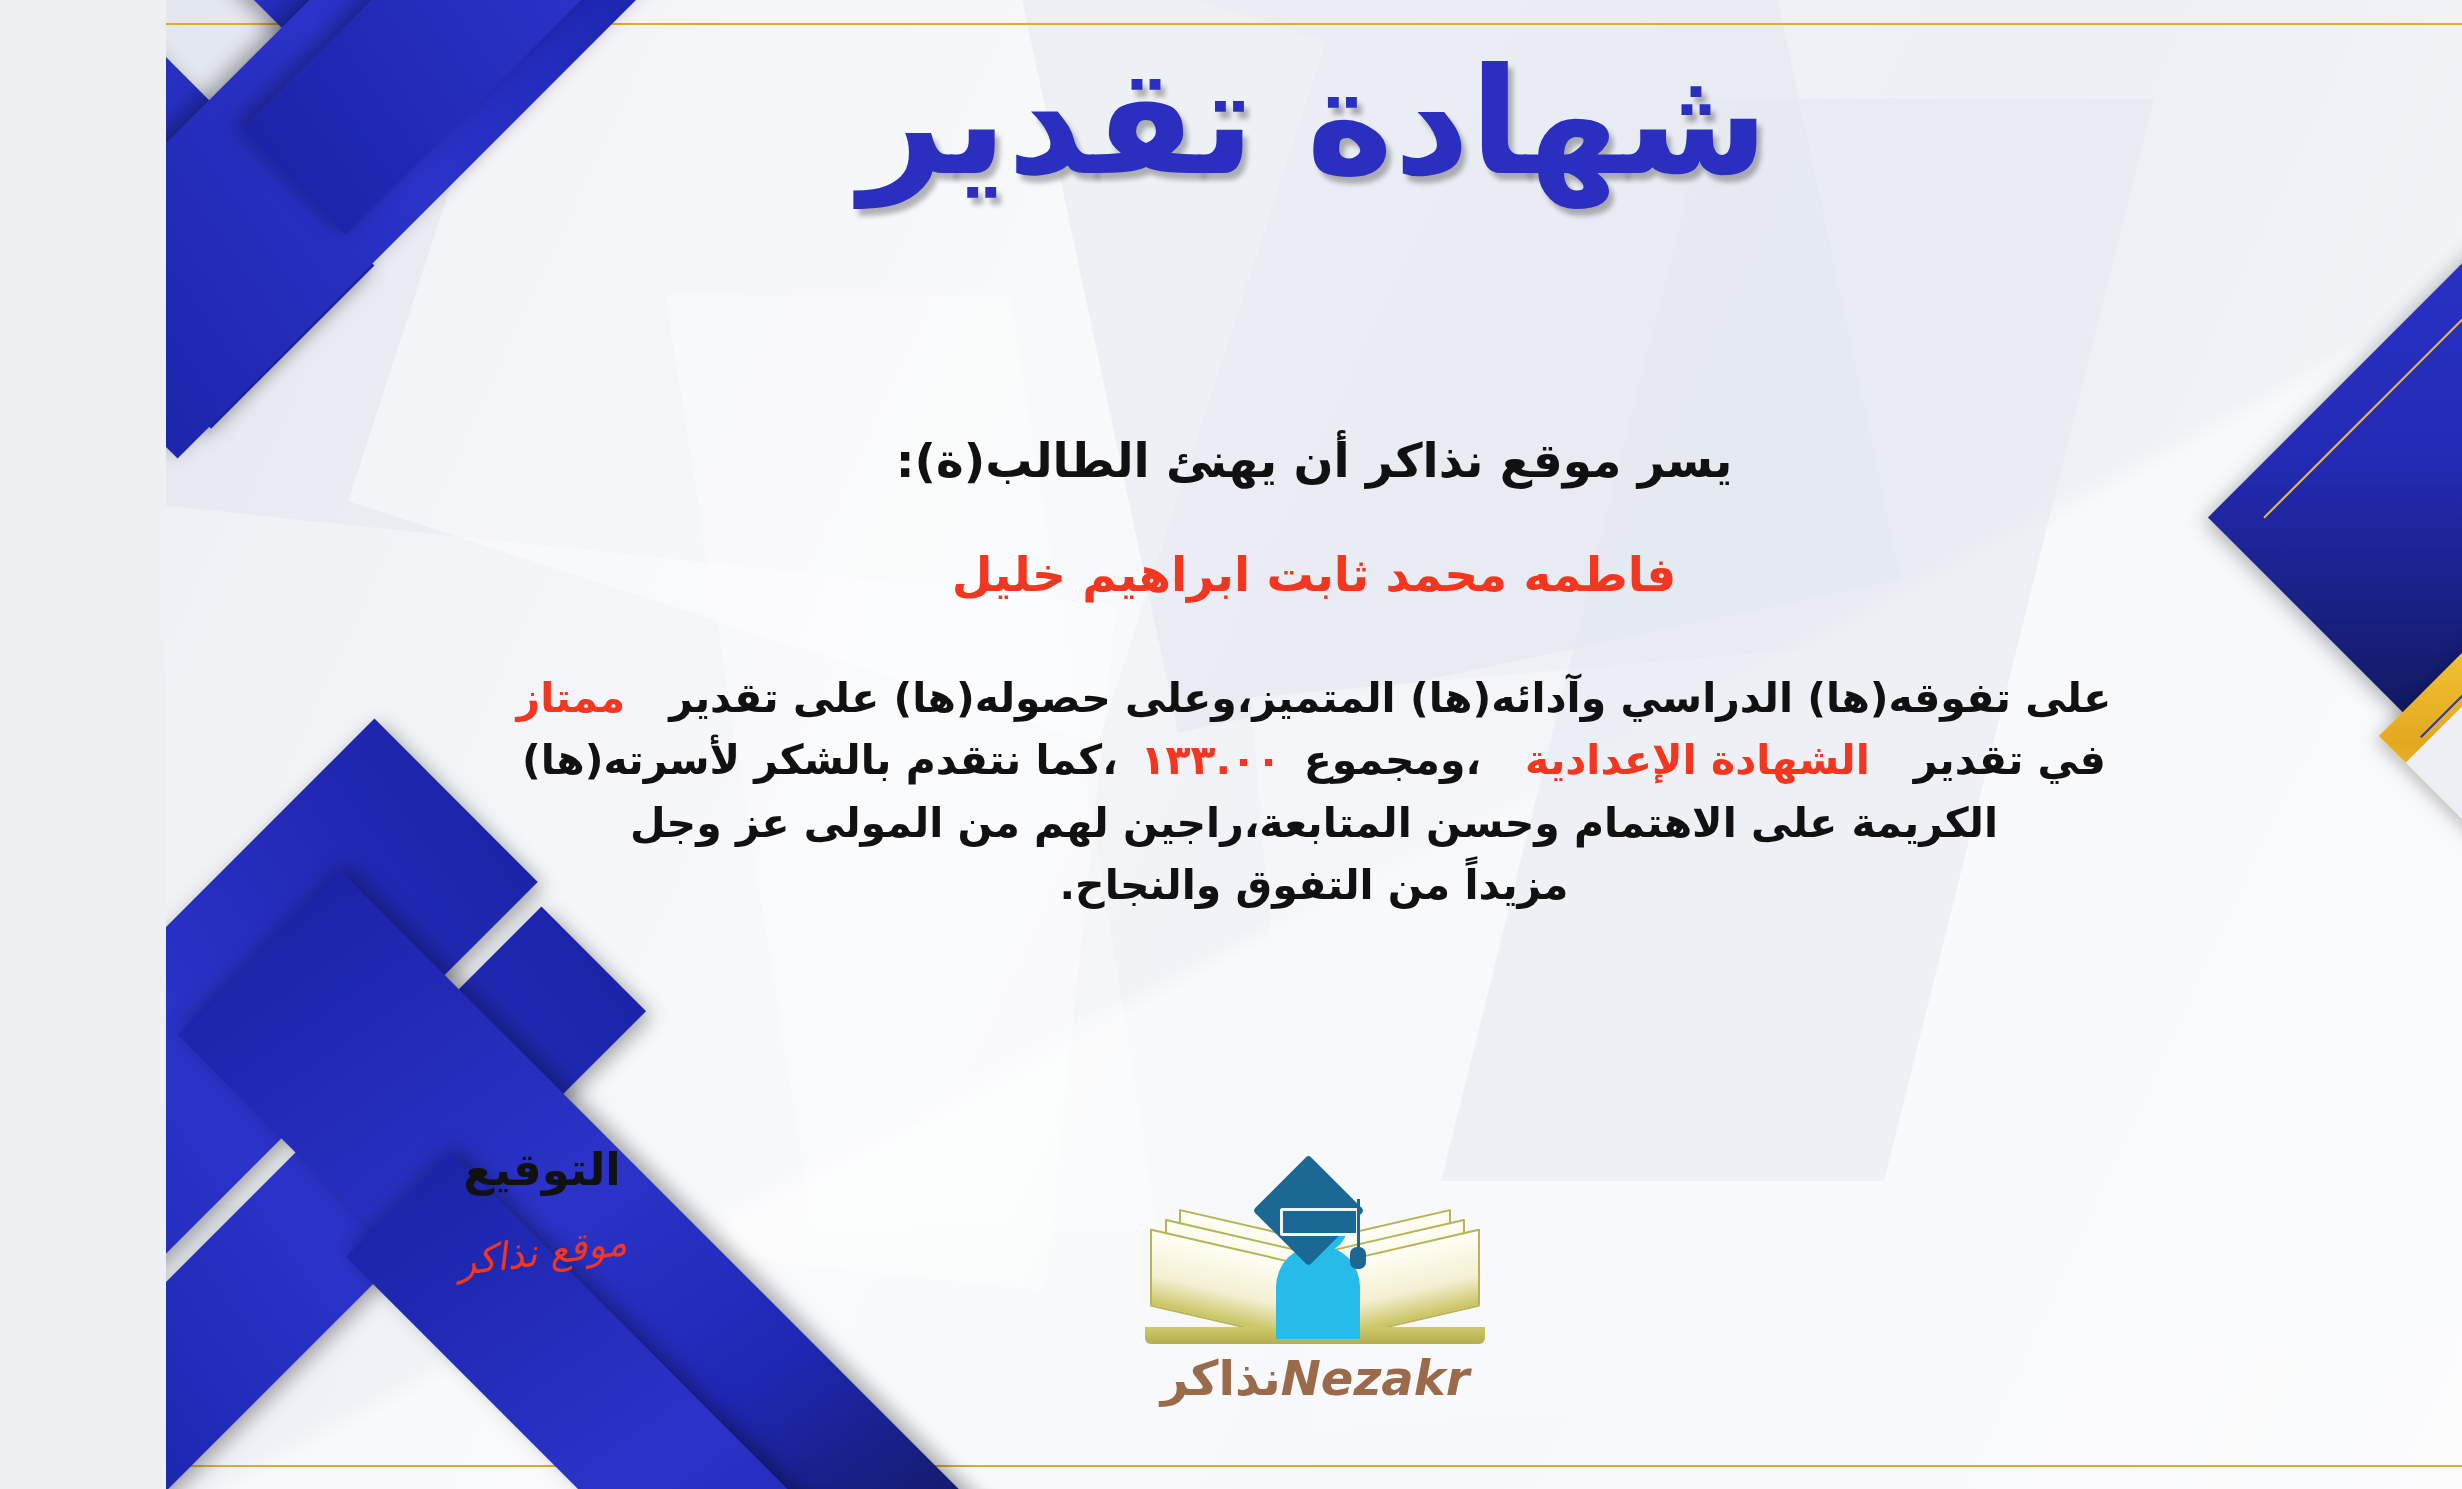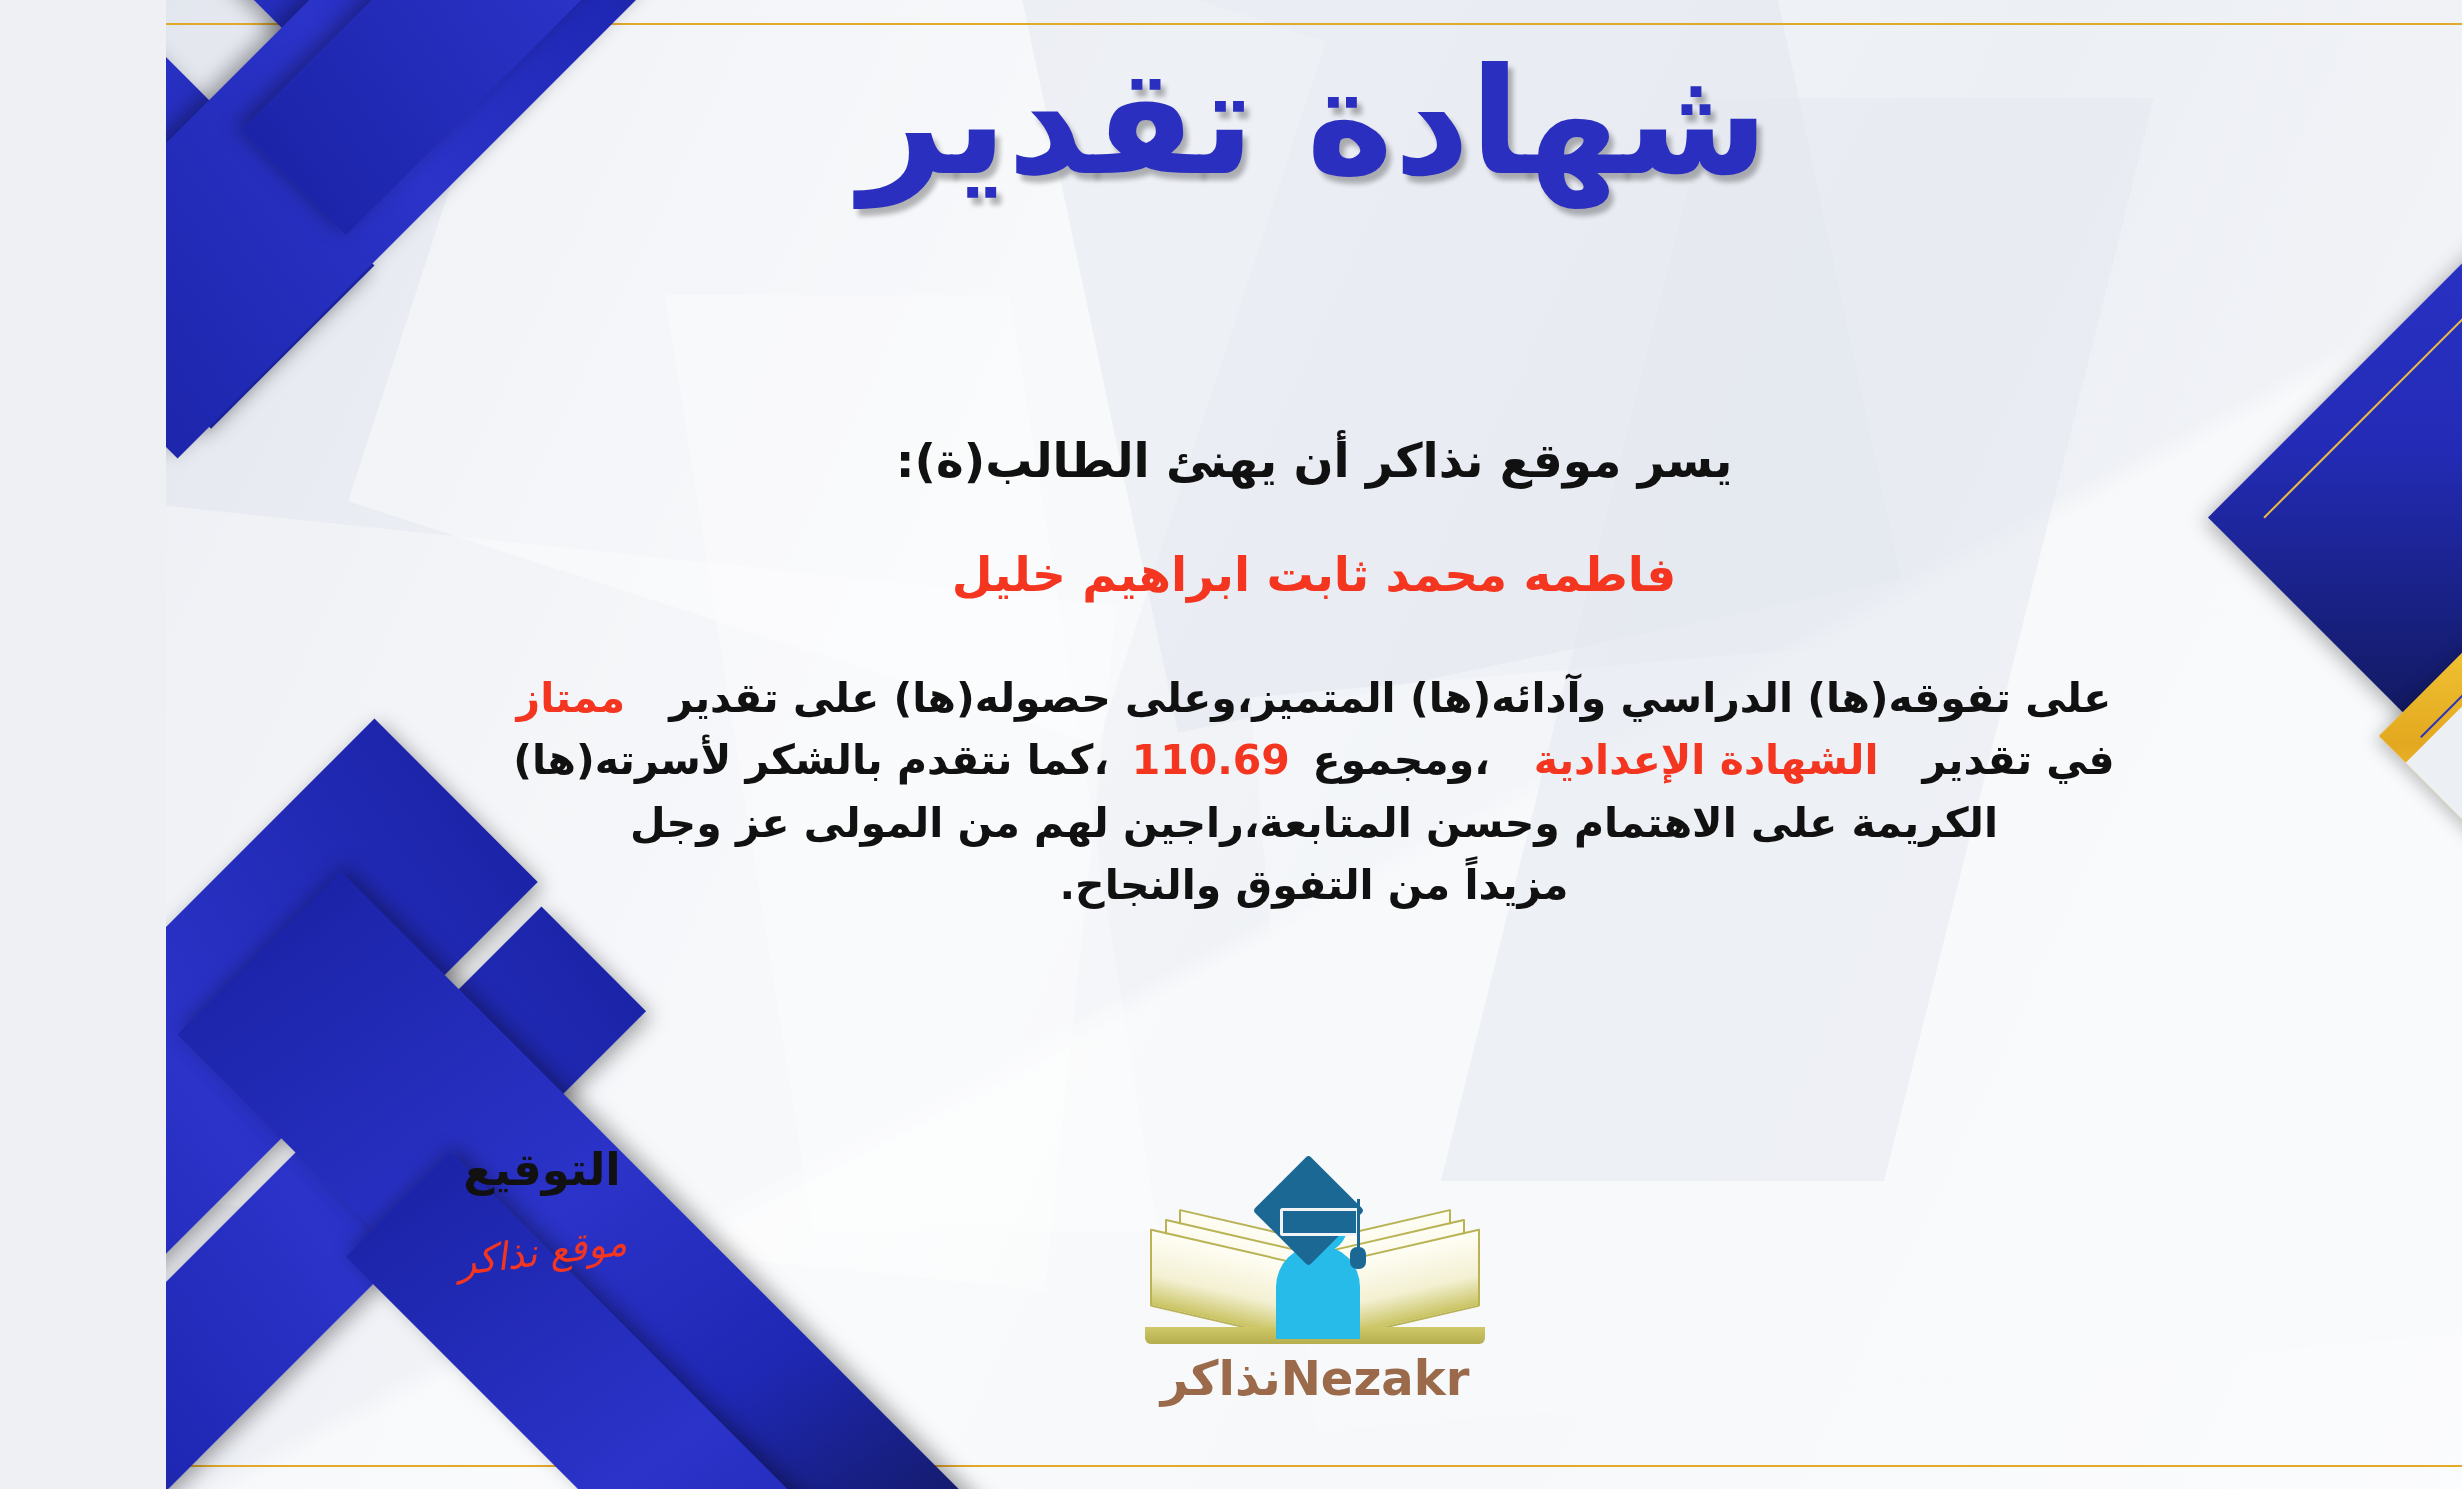--- a/index.html
+++ b/index.html
@@ -157,21 +157,21 @@
             background:#1c6894;border:3.4px solid #f2f3f5;border-radius:2.5px;box-sizing:border-box;}
   .tassel-line{position:absolute;left:97px;top:49px;width:3.4px;height:49px;background:#1c6894;}
   .tassel-ball{position:absolute;left:90px;top:97px;width:15.8px;height:22.7px;
                background:#1c6894;border-radius:6.9px;}
   .logo-text{
     position:absolute;left:0;top:217px;width:374px;text-align:center;
     font-size:48px;font-weight:800;color:#9a6a4a;direction:rtl;
     font-family:"DejaVu Sans","Liberation Sans",sans-serif;
     white-space:nowrap;
   }
-  .logo-text .lat{}
+  .logo-text .lat{font-style:italic;}
 </style>
 </head>
 <body>
 
 <div class="cert">
 
   <div class="facet f1"></div>
   <div class="facet f2"></div>
   <div class="facet f3"></div>
   <div class="facet f4"></div>
@@ -202,21 +202,21 @@
 
     <div class="line l-intro">يسر موقع نذاكر أن يهنئ الطالب(ة):</div>
 
     <div class="line l-name">فاطمه محمد ثابت ابراهيم خليل</div>
 
     <div class="para">
       <span class="row">
         <span>على تفوقه(ها) الدراسي وآدائه(ها) المتميز،وعلى حصوله(ها) على تقدير</span><span class="sp"></span><span class="hl">ممتاز</span>
       </span>
       <span class="row">
-        <span>في تقدير</span><span class="sp"></span><span class="hl">الشهادة الإعدادية</span><span class="sp"></span><span>،ومجموع</span><span class="sp-s"></span><span class="hl">110.69</span><span class="sp-s"></span><span>،كما نتقدم بالشكر لأسرته(ها)</span>
+        <span>في تقدير</span><span class="sp"></span><span class="hl">الشهادة الإعدادية</span><span class="sp"></span><span>،ومجموع</span><span class="sp-s"></span><span class="hl">١٣٣.٠٠</span><span class="sp-s"></span><span>،كما نتقدم بالشكر لأسرته(ها)</span>
       </span>
       <span class="row">الكريمة على الاهتمام وحسن المتابعة،راجين لهم من المولى عز وجل</span>
       <span class="row">مزيداً من التفوق والنجاح.</span>
     </div>
 
     <div class="sig-block">
       <div class="sig-label">التوقيع</div>
       <span class="sig-name">موقع نذاكر</span>
     </div>
 

